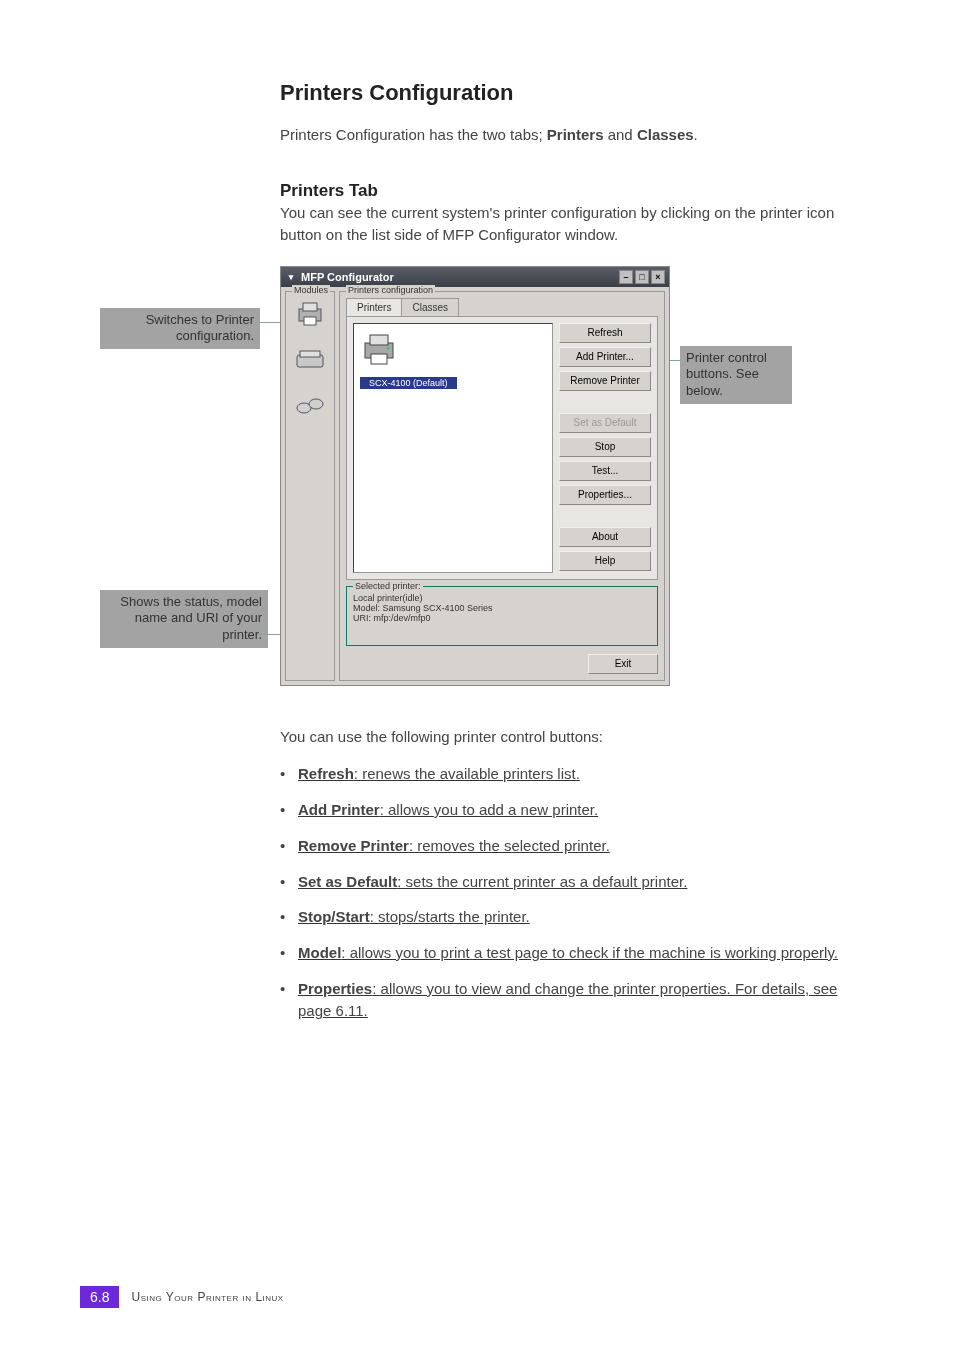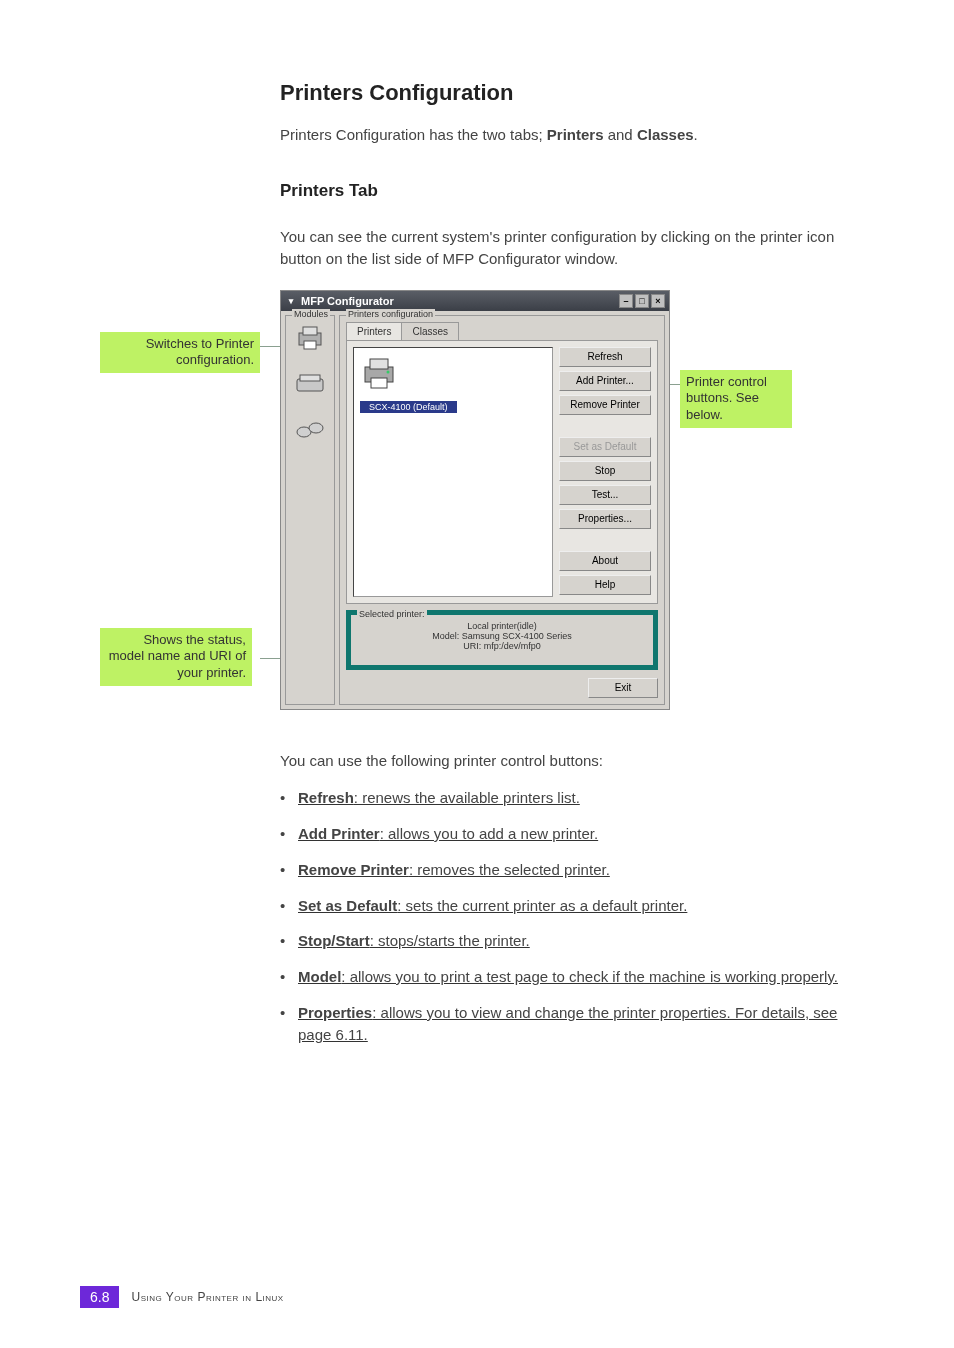--- a/index.html
+++ b/index.html
@@ -23,44 +23,44 @@
   .intro {
     font-size: 15px;
     color: #444;
     margin-bottom: 36px;
     line-height: 1.4;
   }
   h3 {
     font-size: 17px;
     font-weight: bold;
     color: #222;
-    margin-bottom: 25px;
+    margin-bottom: 1px;
   }
   .body-text {
     font-size: 15px;
     color: #444;
     line-height: 1.45;
     margin-bottom: 20px;
   }
   .figure-area {
     position: relative;
     width: 760px;
     margin-left: -180px;
     margin-bottom: 30px;
   }
   .callout {
     position: absolute;
-    background: #bef264;
+    background: #a3a3a3;
     font-size: 13px;
     color: #333;
     padding: 4px 6px;
     line-height: 1.3;
   }
   .callout-left1 { top: 42px; left: 0; width: 160px; text-align: right; }
-  .callout-left2 { top: 338px; left: 0; width: 152px; text-align: right; }
+  .callout-left2 { top: 324px; left: 0; width: 168px; text-align: right; }
   .callout-right { top: 80px; left: 580px; width: 112px; }
   .callout-center {
     position: absolute;
     top: 90px;
     left: 310px;
     width: 150px;
     background: #d7e6dc;
     font-size: 13px;
     color: #333;
     padding: 4px 6px;
@@ -200,28 +200,27 @@
     border-top-color: #eee;
     border-left-color: #eee;
     display: flex;
     align-items: center;
     justify-content: center;
     color: #000;
   }
   .win-btn.disabled { color: #999; }
   .btn-gap { height: 14px; }
   .selected-box {
-    border: 5px solid #0f766e;
+    border: 1px solid #0f766e;
     margin-top: 6px;
     padding: 6px;
     font-size: 9px;
     color: #333;
     position: relative;
     height: 60px;
-    text-align: center;
   }
   .selected-label {
     position: absolute;
     top: -6px; left: 6px;
     font-size: 9px;
     background: #d6d3ce;
     padding: 0 2px;
   }
   .exit-row {
     display: flex;

